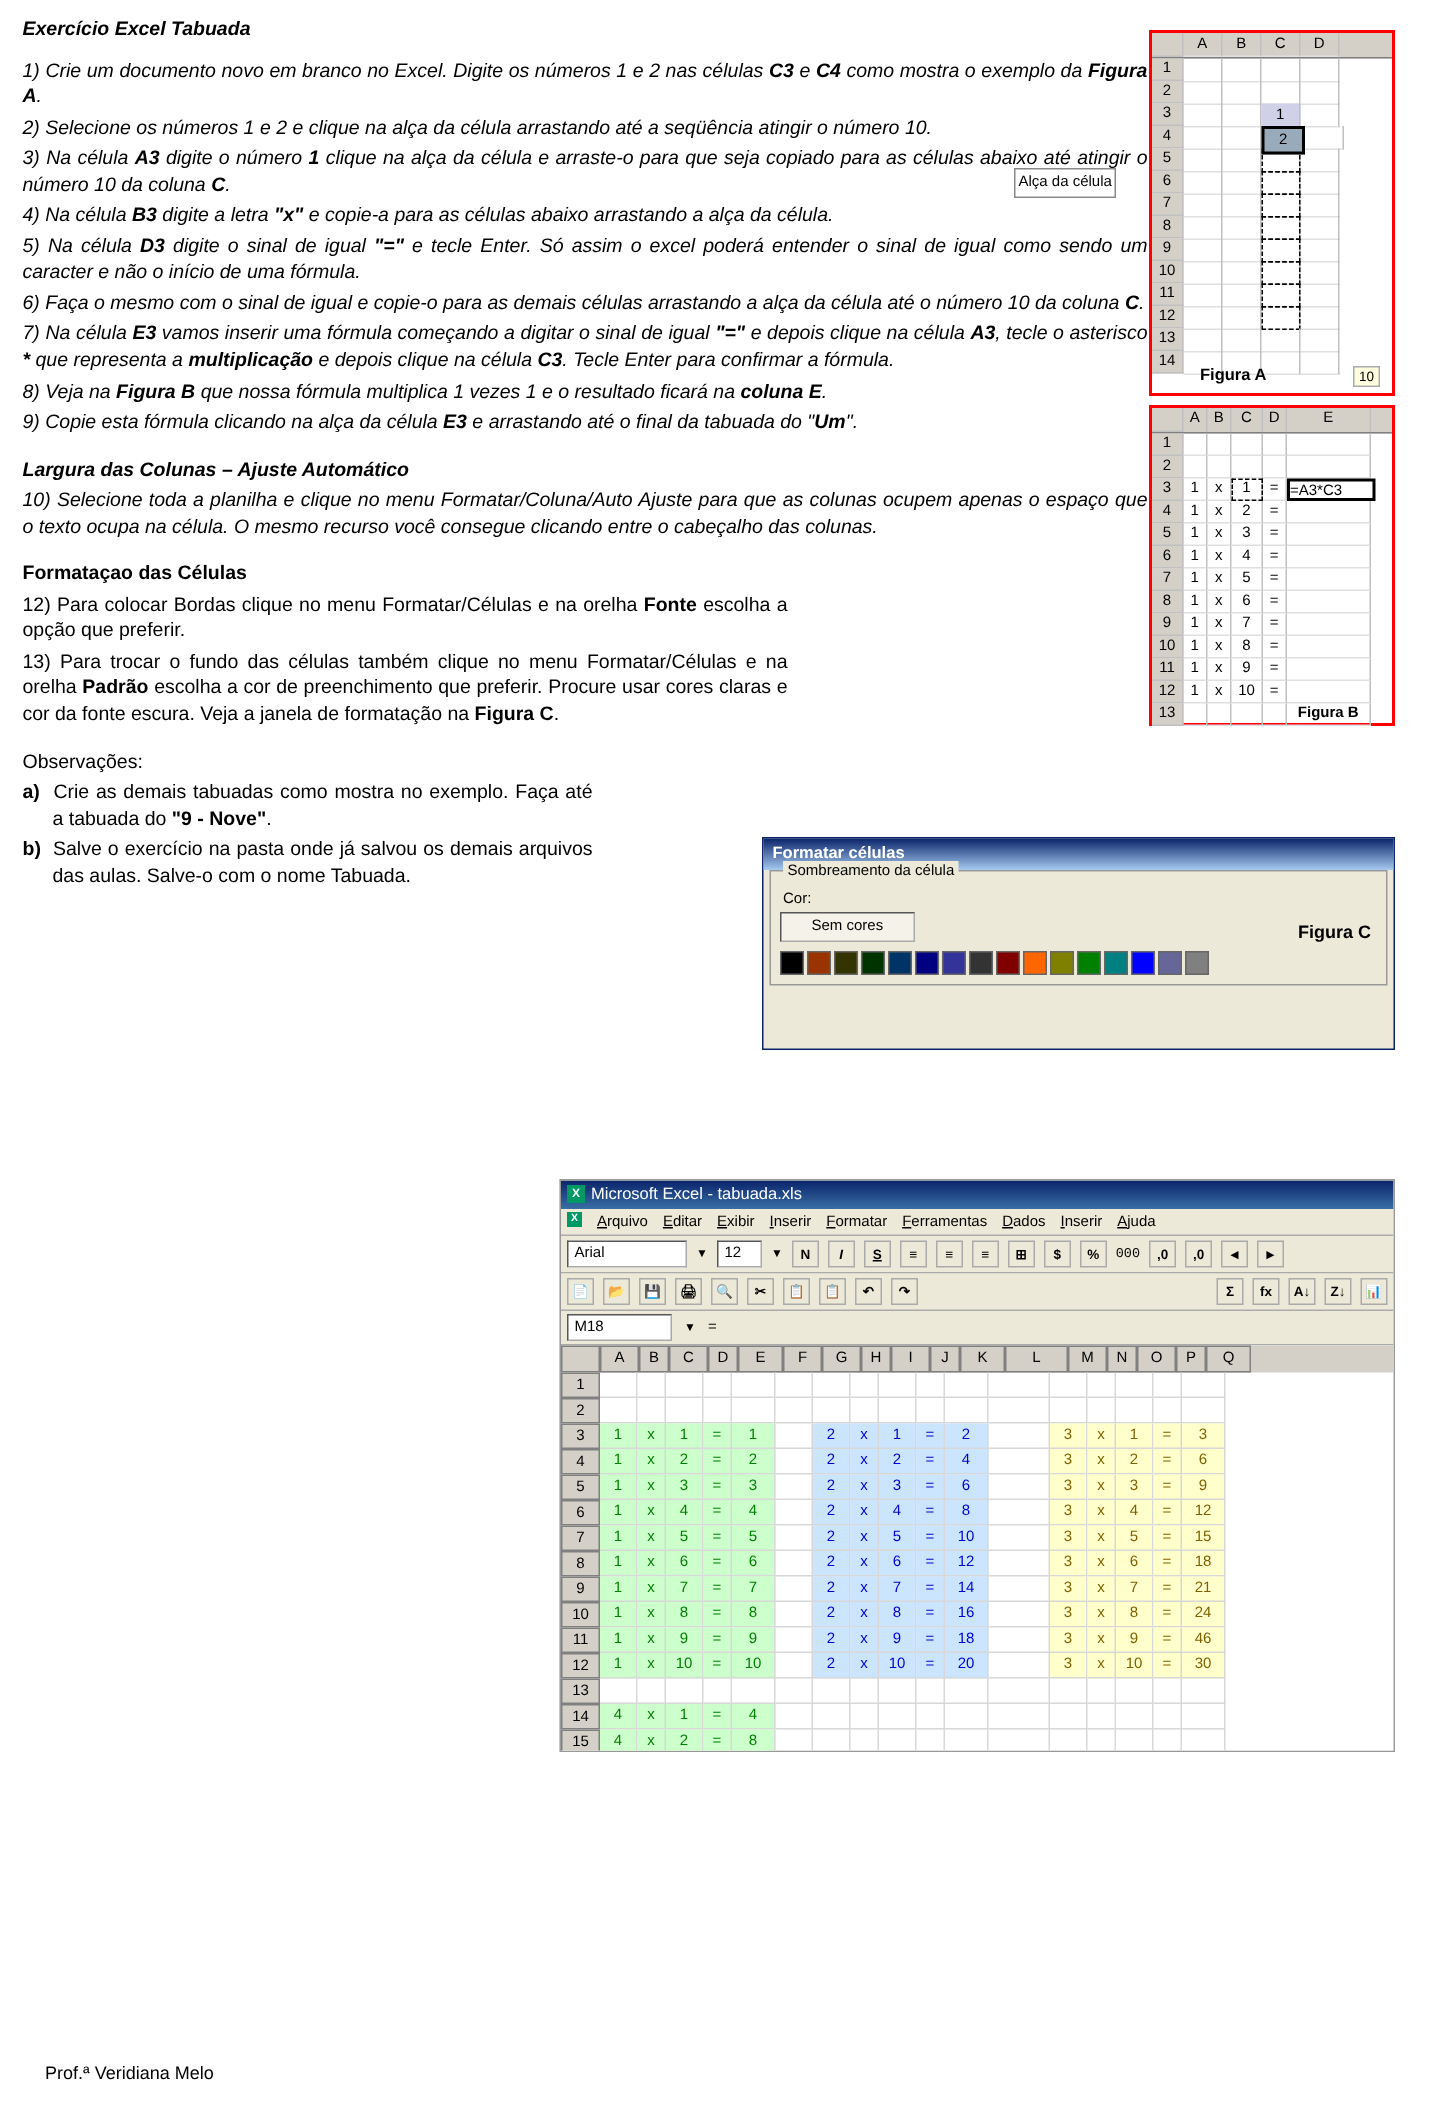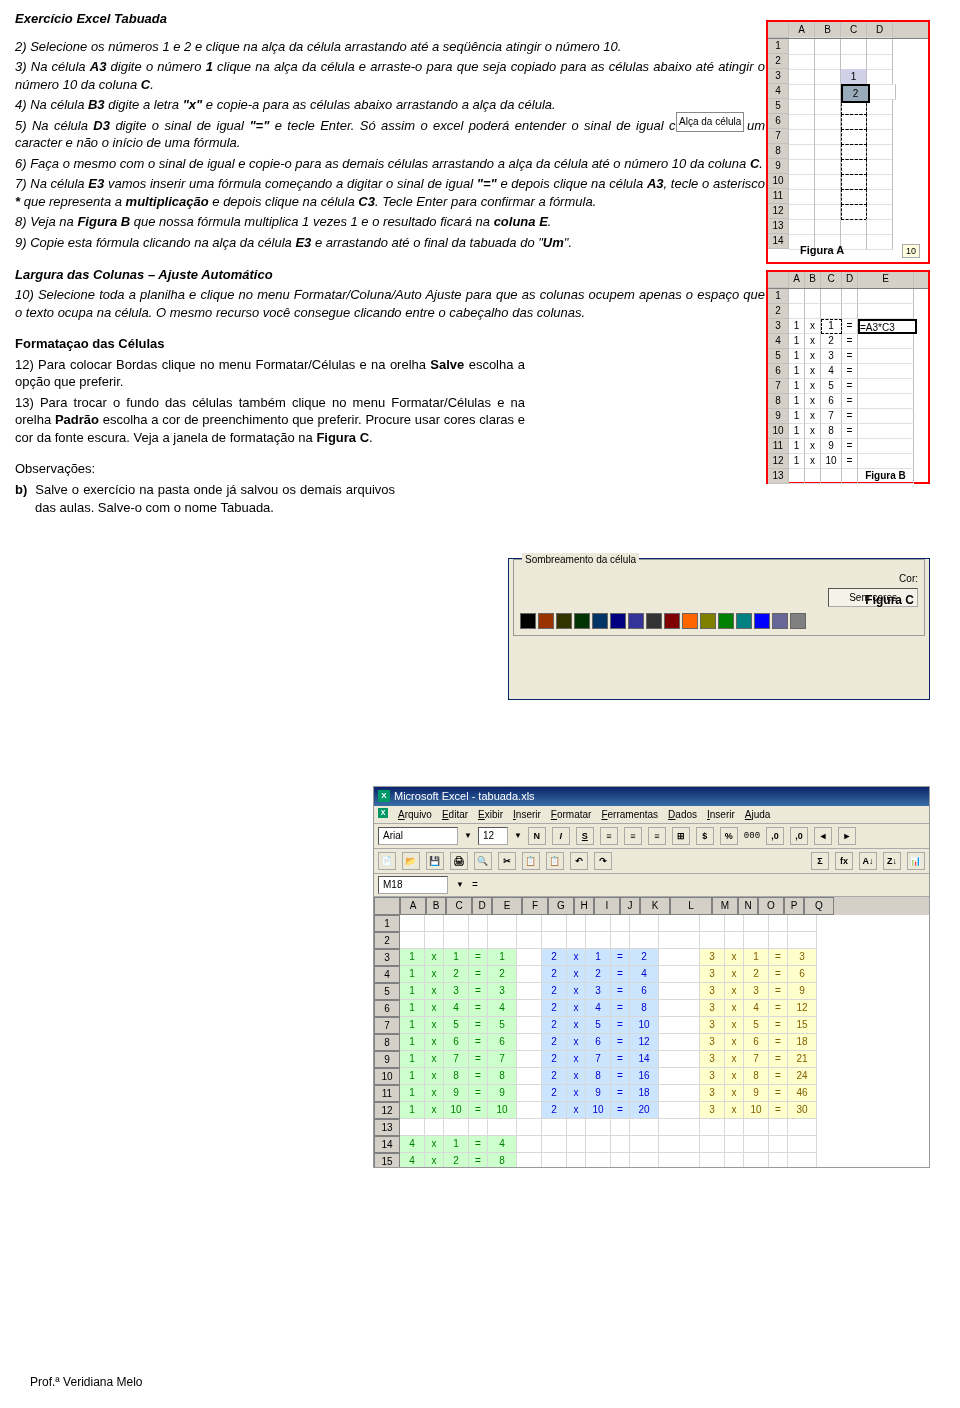--- a/index.html
+++ b/index.html
@@ -20,21 +20,21 @@
 .mini-rowhead { width: 20px; background: #d4d0c8; border-right: 1px solid #808080; border-bottom: 1px solid #c0c0c0; font-size: 10px; text-align: center; }
 .mini-row { display: flex; font-size: 10px; height: 15px; }
 .mini-cell { width: 25px; border-bottom: 1px solid #e0e0e0; height: 15px; line-height: 15px; }
 .selected-cell { border: 2px solid #000 !important; position: relative; }
 .alca-label { position: absolute; font-size: 10px; background: #fff; padding: 2px; border: 1px solid #888; left: -92px; top: 90px; white-space: nowrap; z-index: 5; }
 .fig-label { font-weight: bold; font-size: 11px; padding: 2px; }
 .figC-title { background: linear-gradient(#0a246a, #a6caf0); color: #fff; font-weight: bold; font-size: 11px; padding: 3px 6px; }
 .figC-tabs { display: flex; background: #ece9d8; padding: 4px 4px 0 4px; font-size: 10px; gap: 2px; }
 .figC-tab { padding: 3px 8px; border: 1px solid #999; border-bottom: none; background: #ece9d8; }
 .figC-tab.active { background: #f5f3e9; }
-.figC-body { border: 1px solid #999; margin: 0 4px 4px 4px; padding: 6px; background: #ece9d8; font-size: 10px; position: relative; text-align: right; }
+.figC-body { border: 1px solid #999; margin: 0 4px 4px 4px; padding: 6px; background: #ece9d8; font-size: 10px; position: relative; }
 .figC-group-label { position: absolute; top: -7px; left: 8px; background: #ece9d8; padding: 0 3px; font-size: 10px; }
 .cor-label { margin: 6px 0 2px 2px; }
 .semcores { border: 1px inset #aaa; padding: 2px 20px; display: inline-block; background: #f5f3e9; margin-bottom: 6px; }
 .swatches { display: flex; gap: 2px; }
 .sw { width: 14px; height: 14px; border: 1px solid #666; }
 .figC-figlabel { position: absolute; right: 10px; top: 32px; font-weight: bold; font-size: 12px; }
 .ss-title { background: linear-gradient(#0a246a, #3a6ea5); color: #fff; font-size: 11px; padding: 2px 4px; display: flex; align-items: center; gap: 4px; }
 .ss-menubar { background: #ece9d8; font-size: 10px; padding: 2px 4px; display: flex; gap: 10px; border-bottom: 1px solid #aaa; }
 .ss-menubar span { text-decoration: underline; text-underline-offset: 1px; text-decoration-color: transparent; }
 .ss-menubar span::first-letter { text-decoration: underline; }
@@ -61,41 +61,43 @@
 .page { position: relative; width: 930px; height: 1388px; }
 .dashed-sel { outline: 1px dashed #000; outline-offset: -1px; }
 </style>
 </head>
 <body>
 <div class="page">
 
 <div class="content-left">
   <p class="title">Exercício Excel Tabuada</p>
 
+  <p><span>1) Crie um documento novo em branco no Excel. Digite os números 1 e 2 nas células </span><span class="bold">C3</span><span> e </span><span class="bold">C4</span><span> como mostra o exemplo da </span><span class="bold">Figura A</span><span>.</span></p>
   <p>2) Selecione os números 1 e 2 e clique na alça da célula arrastando até a seqüência atingir o número 10.</p>
   <p><span>3) Na célula </span><span class="bold">A3</span><span> digite o número </span><span class="bold">1</span><span> clique na alça da célula e arraste-o para que seja copiado para as células abaixo até atingir o número 10 da coluna </span><span class="bold">C</span><span>.</span></p>
   <p><span>4) Na célula </span><span class="bold">B3</span><span> digite a letra </span><span class="bold">"x"</span><span> e copie-a para as células abaixo arrastando a alça da célula.</span></p>
   <p><span>5) Na célula </span><span class="bold">D3</span><span> digite o sinal de igual </span><span class="bold">"="</span><span> e tecle Enter. Só assim o excel poderá entender o sinal de igual como sendo um caracter e não o início de uma fórmula.</span></p>
   <p><span>6) Faça o mesmo com o sinal de igual e copie-o para as demais células arrastando a alça da célula até o número 10 da coluna </span><span class="bold">C</span><span>.</span></p>
   <p><span>7) Na célula </span><span class="bold">E3</span><span> vamos inserir uma fórmula começando a digitar o sinal de igual </span><span class="bold">"="</span><span> e depois clique na célula </span><span class="bold">A3</span><span>, tecle o asterisco </span><span class="bold">*</span><span> que representa a </span><span class="bold">multiplicação</span><span> e depois clique na célula </span><span class="bold">C3</span><span>. Tecle Enter para confirmar a fórmula.</span></p>
   <p><span>8) Veja na </span><span class="bold">Figura B</span><span> que nossa fórmula multiplica 1 vezes 1 e o resultado ficará na </span><span class="bold">coluna E</span><span>.</span></p>
   <p><span>9) Copie esta fórmula clicando na alça da célula </span><span class="bold">E3</span><span>  e arrastando até o final da tabuada do "</span><span class="bold">Um</span><span>".</span></p>
 
   <p class="bold section-gap">Largura das Colunas – Ajuste Automático</p>
   <p>10) Selecione toda a planilha e clique no menu Formatar/Coluna/Auto Ajuste para que as colunas ocupem apenas o espaço que o texto ocupa na célula. O mesmo recurso você consegue clicando entre o cabeçalho das colunas.</p>
 </div>
 
 <div class="content-narrow section-gap">
   <p class="bold">Formataçao das Células</p>
-  <p><span>12) Para colocar Bordas clique no menu Formatar/Células e na orelha </span><span class="bold">Salve</span><span> escolha a opção que preferir.</span></p>
+  <p><span>12) Para colocar Bordas clique no menu Formatar/Células e na orelha </span><span class="bold">Fonte</span><span> escolha a opção que preferir.</span></p>
   <p><span>13) Para trocar o fundo das células também clique no menu Formatar/Células e na orelha </span><span class="bold">Padrão</span><span> escolha a cor de preenchimento que preferir. Procure usar cores claras e cor da fonte escura. Veja a janela de formatação na </span><span class="bold">Figura C</span><span>.</span></p>
 </div>
 
 <div class="content-obs section-gap">
   <p>Observações:</p>
+  <p style="padding-left:20px; text-indent:-20px;"><span class="bold">a)&nbsp;&nbsp;</span><span>Crie as demais tabuadas como mostra no exemplo. Faça até a tabuada do </span><span class="bold">"9 - Nove"</span><span>.</span></p>
   <p style="padding-left:20px; text-indent:-20px;"><span class="bold">b)&nbsp;&nbsp;</span><span>Salve o exercício na pasta onde já salvou os demais arquivos das aulas. Salve-o com o nome Tabuada.</span></p>
 </div>
 
 <div class="fig figA">
   <div class="mini-col-header">
     <div class="mini-rowhead" style="height:15px;"></div>
     <div class="mini-cell">A</div>
     <div class="mini-cell">B</div>
     <div class="mini-cell">C</div>
     <div class="mini-cell">D</div>
@@ -316,20 +318,21 @@
           <div style="width: 15px; border-bottom: 1px solid rgb(224, 224, 224); text-align: center;"></div>
           <div style="width: 15px; border-bottom: 1px solid rgb(224, 224, 224); text-align: center;"></div>
           <div style="width: 20px; border-bottom: 1px solid rgb(224, 224, 224); text-align: center;"></div>
           <div style="width: 15px; border-bottom: 1px solid rgb(224, 224, 224); text-align: center;"></div>
           <div style="width: 55px; border-bottom: 1px solid rgb(224, 224, 224); text-align: center; font-weight: bold; font-size: 10px;">Figura B</div>
         </div>
       </div>
 </div>
 
 <div class="figC">
+  <div class="figC-title">Formatar células</div>
   <div class="figC-body">
     <div class="figC-group-label">Sombreamento da célula</div>
     <div class="cor-label">Cor:</div>
     <div class="semcores">Sem cores</div>
     <div class="figC-figlabel">Figura C</div>
     <div class="swatches" id="figC-swatches">
           <div class="sw" style="background: rgb(0, 0, 0);"></div>
           <div class="sw" style="background: rgb(153, 51, 0);"></div>
           <div class="sw" style="background: rgb(51, 51, 0);"></div>
           <div class="sw" style="background: rgb(0, 51, 0);"></div>

